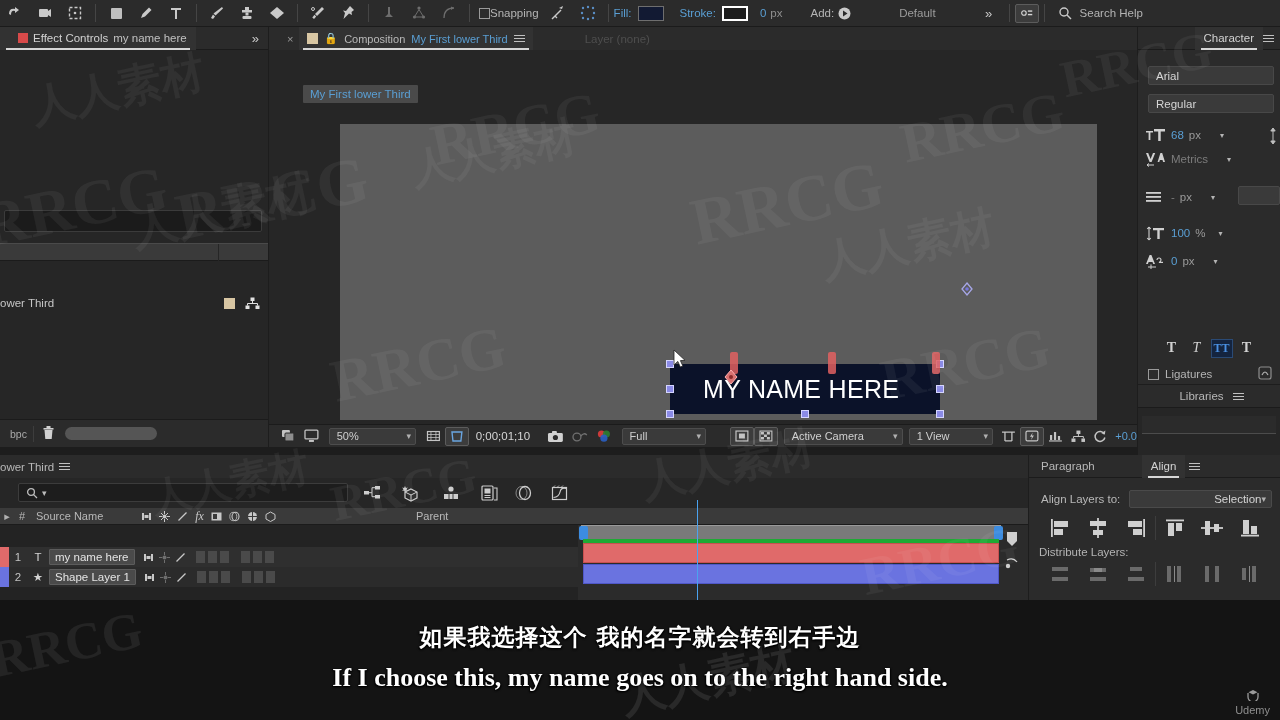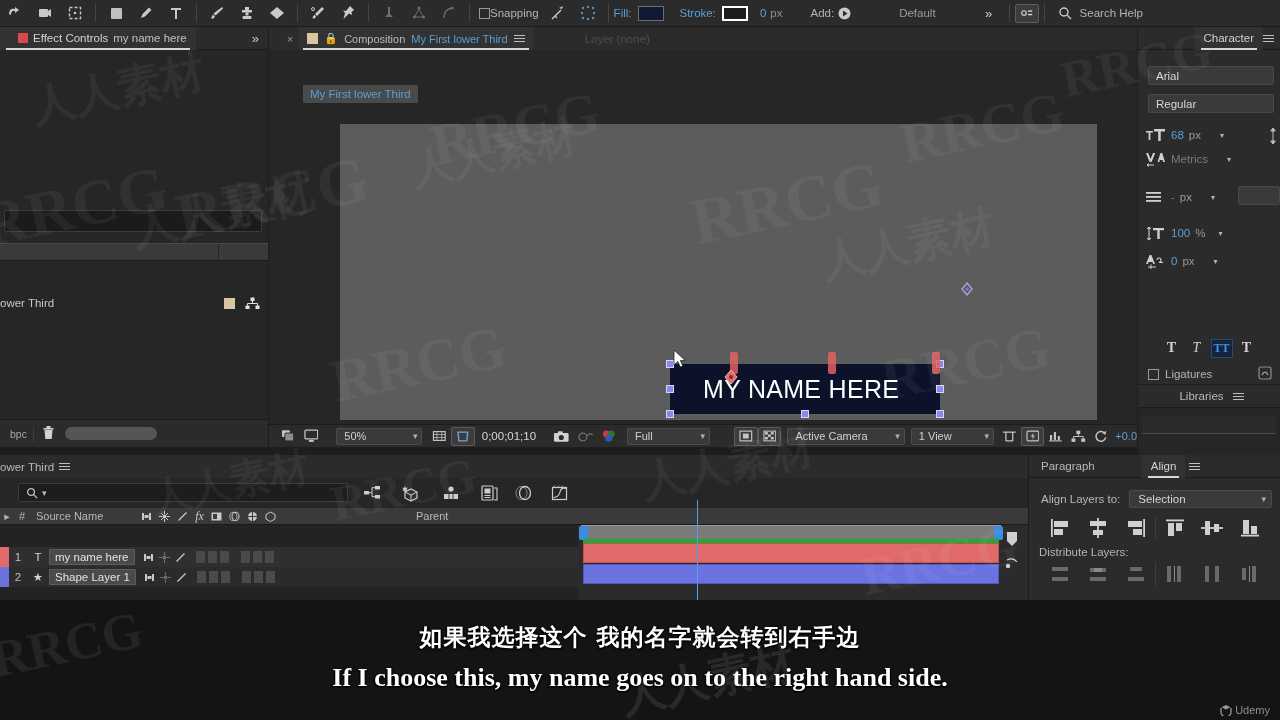--- a/index.html
+++ b/index.html
@@ -156,42 +156,42 @@
              border-top:1px solid #9a9a9a; }
   #workbar .cap { position:absolute; top:0; width:9px; height:14px; background:#3c8ce0;
              border-radius:2px; }
   #greenbar { position:absolute; left:5px; top:14px; width:416px; height:4px; background:#1faa34; }
   .clip { position:absolute; left:5px; width:416px; height:20px; }
   #cliptext { top:18px; background:#e06a6a; border:1px solid #c85050; }
   #clipshape { top:39px; background:#6a73e0; border:1px solid #5058c8; }
   #playline { position:absolute; left:119px; top:0; width:1px; height:145px; background:#4aa3f0; }
 
   
-  #alignpanel { left:1029px; top:455px; width:251px; height:145px; background:#232323; }
+  #alignpanel { left:1029px; top:455px; width:251px; height:145px; background:#232323;text-align:right; }
   #al-body { position:absolute; left:0; top:23px; width:251px; height:122px; background:#2b2b2b; }
   #al-row { position:absolute; left:12px; top:12px; width:231px; display:flex;
             align-items:center; gap:9px; }
   #al-sel { flex:1; height:18px; background:#3a3a3a; border:1px solid #4a4a4a; border-radius:2px;
             display:flex; align-items:center; padding:0 5px 0 8px; font-size:11.5px; color:#d4d4d4; }
   #al-btns { position:absolute; left:12px; top:38px; width:228px; display:flex; gap:0; }
   .albtn { width:38px; height:24px; display:flex; align-items:center; justify-content:center;
            color:#cfcfcf; }
   #al-dlabel { position:absolute; left:10px; top:68px; font-size:11.5px; color:#b4b4b4; }
   #al-dbtns { position:absolute; left:12px; top:84px; width:228px; display:flex; }
   .albtn.dim { color:#6a6a6a; }
 
   
   #videobottom { position:absolute; left:0; top:600px; width:1280px; height:120px;
                  background:#141414; overflow:hidden; }
   #sub1, #sub2 { position:absolute; width:1280px; text-align:center; color:#fff;
                  font-weight:bold; text-shadow:0 0 1px #000, 1px 1px 2px #000, -1px 1px 2px #000; }
   #sub1 { top:622px; font-size:23px; font-family:"DejaVu Sans", sans-serif; letter-spacing:1px; }
   #sub2 { top:663px; font-size:26px; font-family:"Liberation Serif", serif; }
   #udemy { position:absolute; right:10px; bottom:4px; font-size:11px; color:#8f8f8f;
-           display:flex; align-items:center; gap:3px; }
+           display:flex; align-items:center; gap:3px;flex-direction:column; }
   #cursor { position:absolute; left:675px; top:373px; width:0; height:0; }
 </style>
 </head>
 <body>
 
 <div id="toolbar">
   <div class="tool">
     <svg width="16" height="14" viewBox="0 0 16 14">
         <path d="M2 8 Q2 2 8 3 L8 1 L12 4 L8 7 L8 5 Q4 4 4 9 Z" fill="#c9c9c9"></path>
       </svg>
@@ -442,21 +442,21 @@
           <rect x="1" y="1" width="8" height="7" rx="1" fill="#c4c4c4"></rect>
           <rect x="4" y="4" width="9" height="8" rx="1" fill="#8e8e8e" stroke="#2b2b2b"></rect>
         </svg>
     </div>
     <div class="cbtn">
       <svg width="15" height="14" viewBox="0 0 15 14">
           <rect x="1" y="1" width="13" height="9" rx="1" fill="none" stroke="#c4c4c4" stroke-width="1.3"></rect>
           <rect x="5" y="11" width="5" height="2" fill="#c4c4c4"></rect>
         </svg>
     </div>
-    <div class="cselect" style="width:88px;margin-left:14px">
+    <div class="cselect" style="width:88px;margin-left:6px">
       <span class="cv">50%</span>
       <span class="ar">▾</span>
     </div>
     <div class="cbtn" style="margin-left:6px">
       <svg width="15" height="14" viewBox="0 0 15 14">
           <rect x="1.5" y="2.5" width="12" height="9" fill="none" stroke="#c4c4c4" stroke-width="1.2"></rect>
           <path d="M1.5 5.5 h12 M1.5 8.5 h12 M5 2.5 v9 M10 2.5 v9" stroke="#c4c4c4" stroke-width=".8"></path>
         </svg>
     </div>
     <div class="cbtn on">

